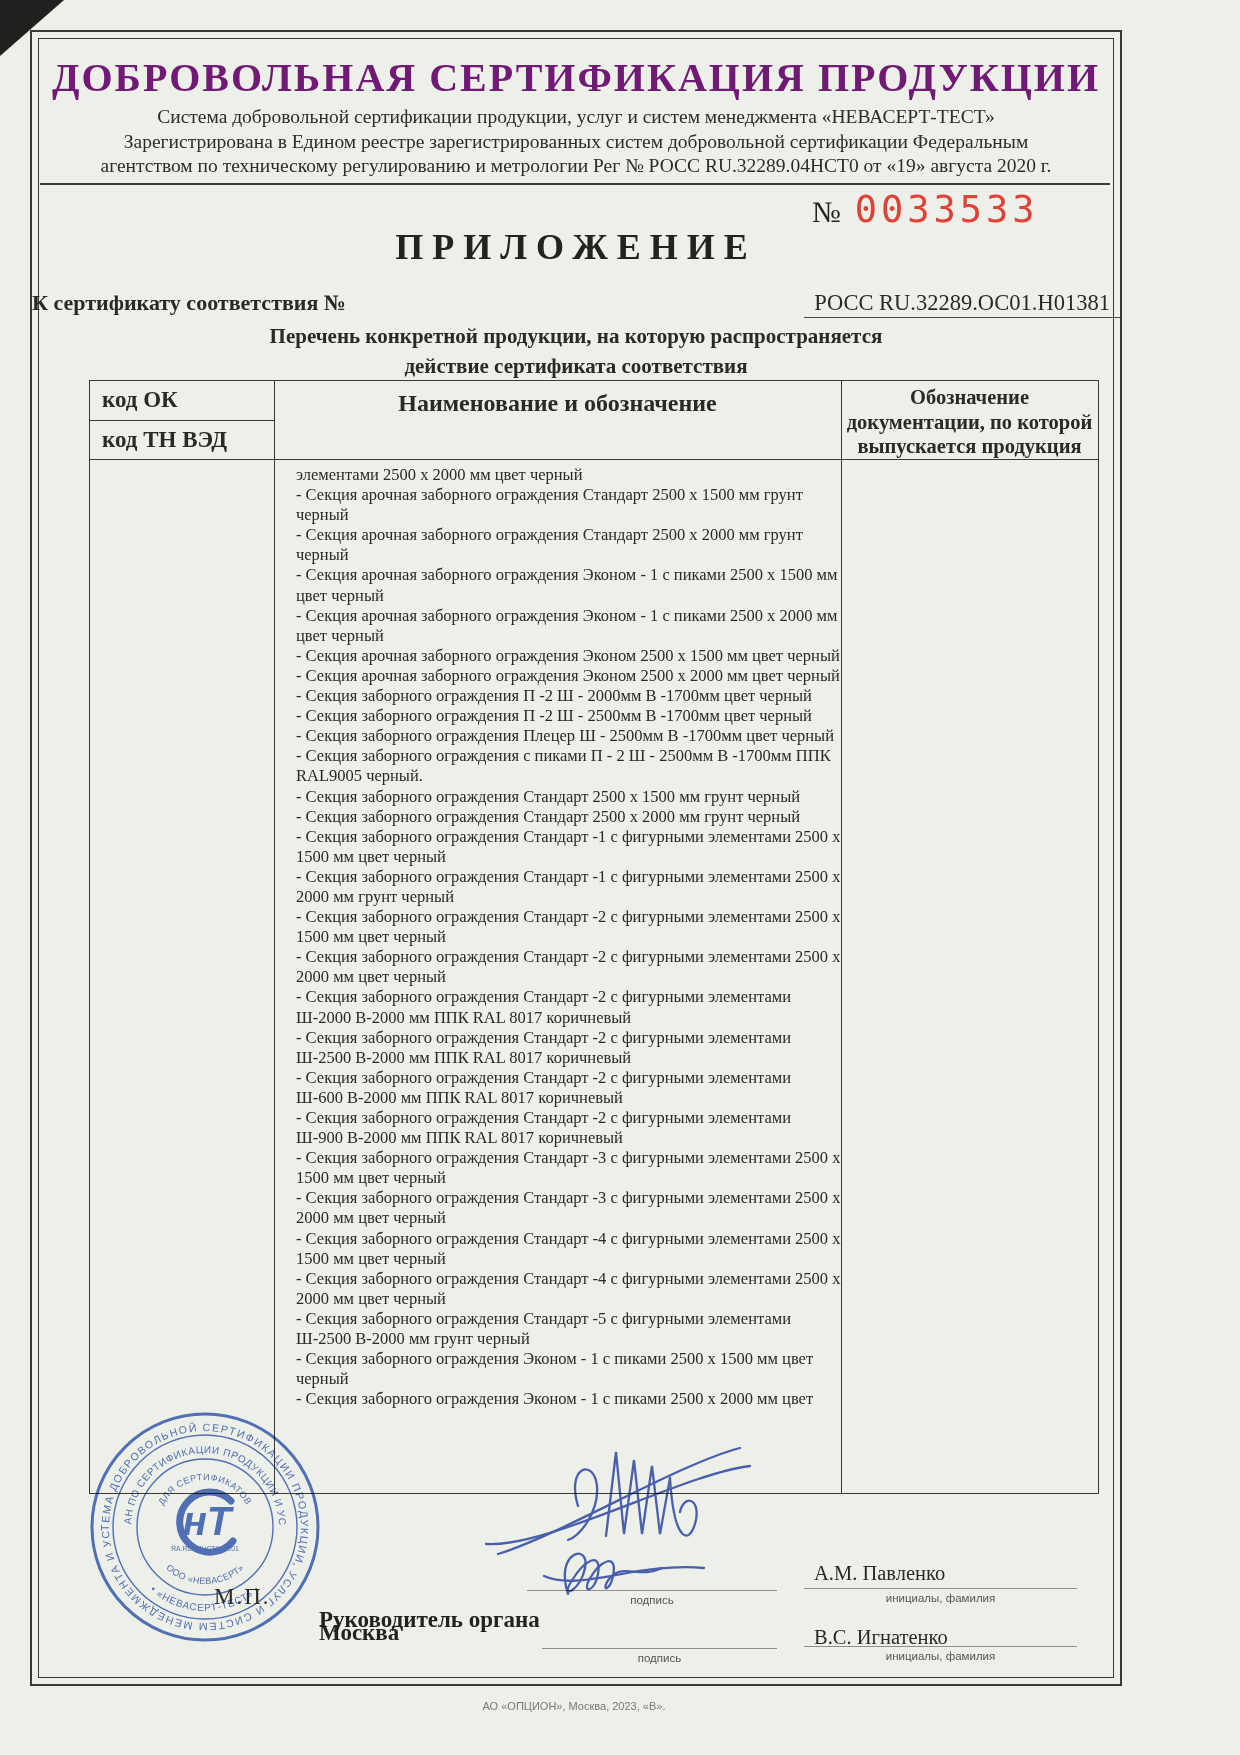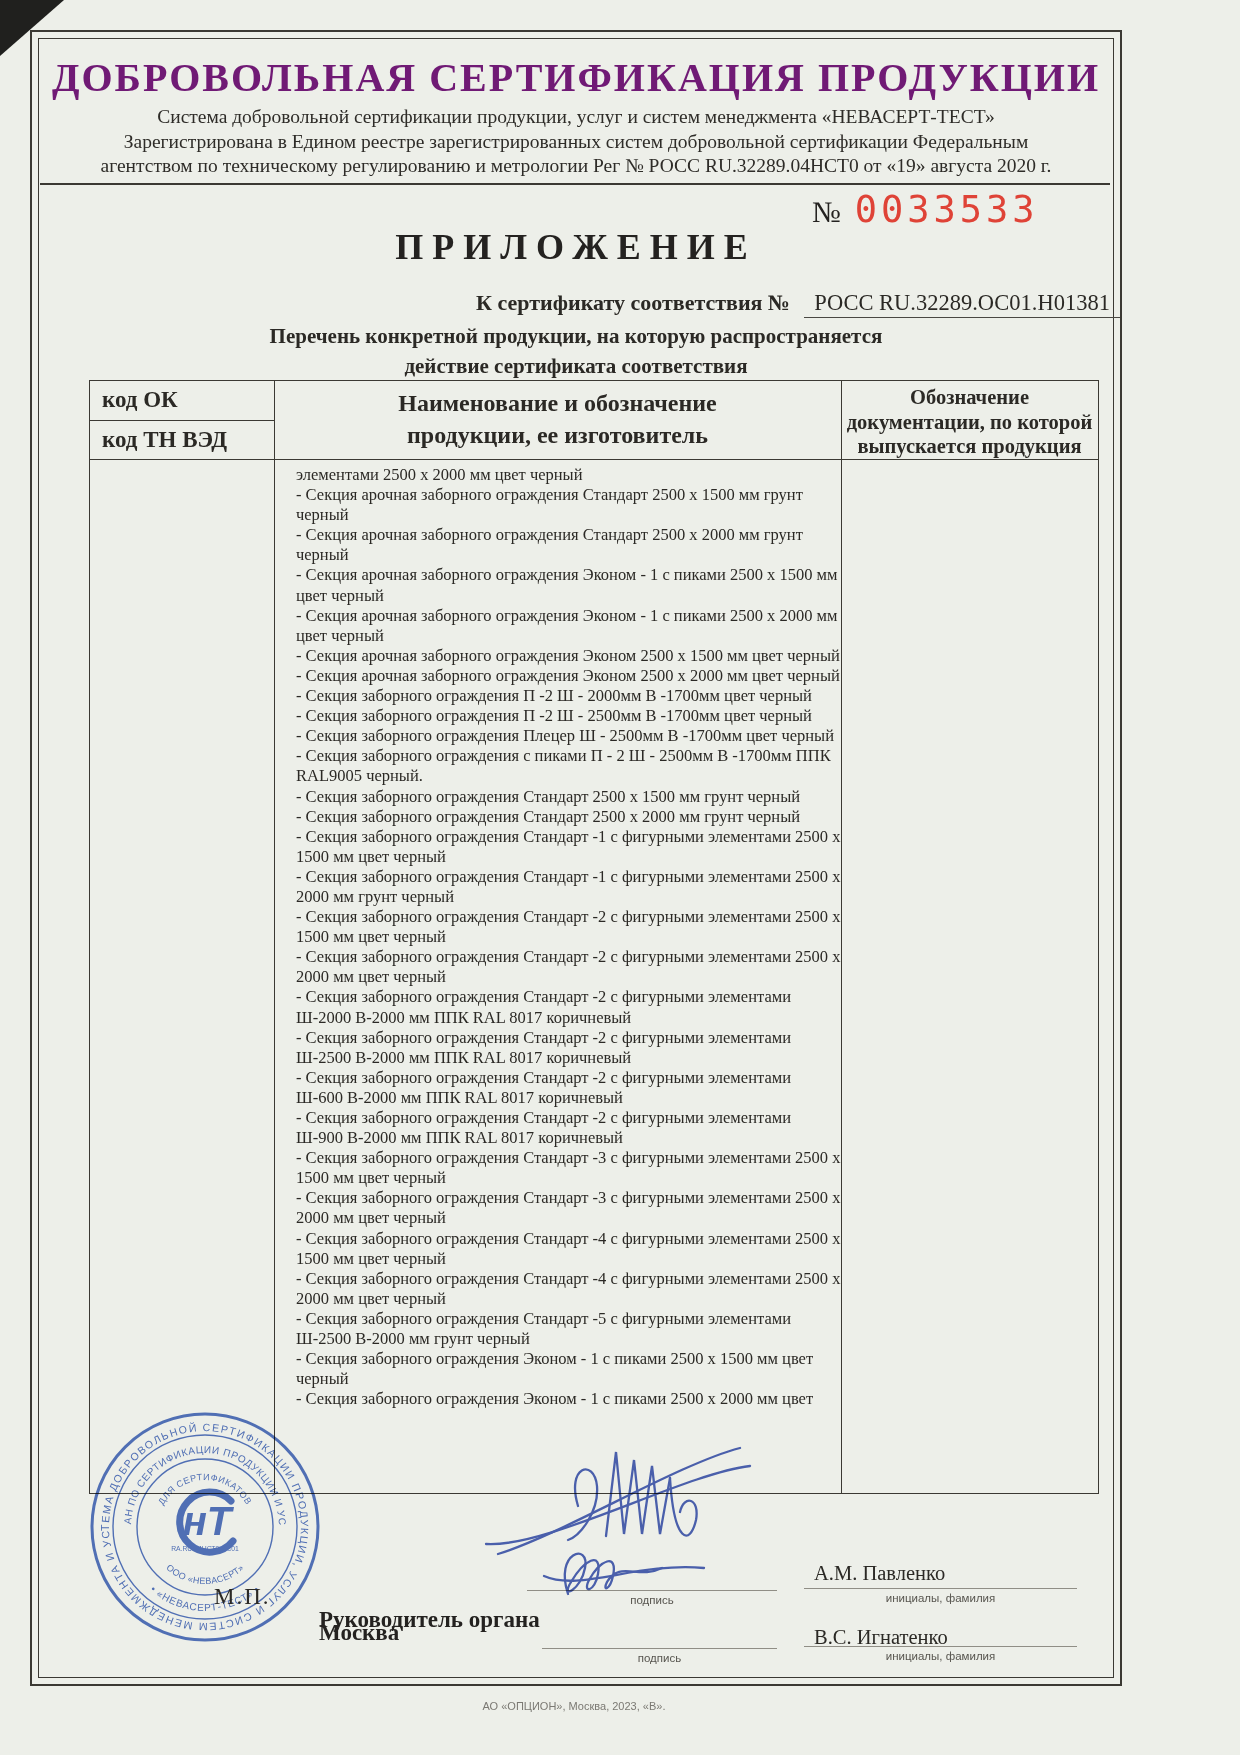--- a/index.html
+++ b/index.html
@@ -18,21 +18,21 @@
   .frame-inner{position:absolute;inset:6px;border:1.2px solid #3b3933;pointer-events:none;}
   .center{left:0;width:100%;text-align:center;}
   .doc-title{top:22px;font-size:40px;font-weight:bold;letter-spacing:2px;color:#701a75;}
   .hline{font-size:19.5px;color:#2e2c28;}
   .h1{top:74px;} .h2{top:99px;} .h3{top:123px;}
   .header-rule{top:151px;left:8px;width:1070px;border-top:2px solid #3b3933;height:0;}
   .numrow{top:156px;left:780px;display:flex;align-items:baseline;gap:14px;}
   .num-label{font-size:30px;color:#242220;}
   .num-value{font-family:"DejaVu Sans Mono", monospace;font-size:37px;letter-spacing:4px;color:#df4337;}
   .appendix{top:194px;font-size:36px;font-weight:bold;letter-spacing:9px;color:#242220;}
-  .certline{top:258px;left:0;width:100%;display:flex;justify-content:flex-end;align-items:baseline;gap:14px;}
+  .certline{top:258px;left:0;width:100%;display:flex;justify-content:space-between;align-items:baseline;gap:14px;}
   .cert-label{font-size:22px;font-weight:600;}
   .cert-value{font-size:22.5px;border-bottom:1.2px solid #4a4843;padding:0 10px 1px 10px;}
   .sub1{top:292px;font-size:21px;font-weight:bold;}
   .sub2{top:322px;font-size:21px;font-weight:bold;}
   
   .table{left:57px;top:348px;width:1008px;height:1112px;border:1.6px solid #3b3933;z-index:1;}
   .vline{position:absolute;top:0;bottom:0;border-left:1.5px solid #3b3933;}
   .v1{left:184px;} .v2{left:751px;}
   .hd-rule{position:absolute;left:0;width:100%;top:78px;border-top:1.5px solid #3b3933;height:0;}
   .col1-split{position:absolute;left:0;width:184px;top:39px;border-top:1.3px solid #3b3933;height:0;}
@@ -95,21 +95,20 @@
 
   <div class="abs table">
     <div class="vline v1"></div>
     <div class="vline v2"></div>
     <div class="hd-rule"></div>
     <div class="col1-split"></div>
     <div class="cell-c1a">код ОК</div>
     <div class="cell-c1b">код ТН ВЭД</div>
     <div class="col2-head">
       <div>Наименование и обозначение</div>
-      <div>продукции, ее изготовитель</div>
     </div>
     <div class="col3-head">
       <div>Обозначение</div>
       <div>документации, по которой</div>
       <div>выпускается продукция</div>
     </div>
     <div class="body-text">
         <div class="product-line">элементами 2500 х 2000 мм цвет черный</div>
         <div class="product-line">- Секция арочная заборного ограждения Стандарт 2500 х 1500 мм грунт черный</div>
         <div class="product-line">- Секция арочная заборного ограждения Стандарт 2500 х 2000 мм грунт черный</div>

